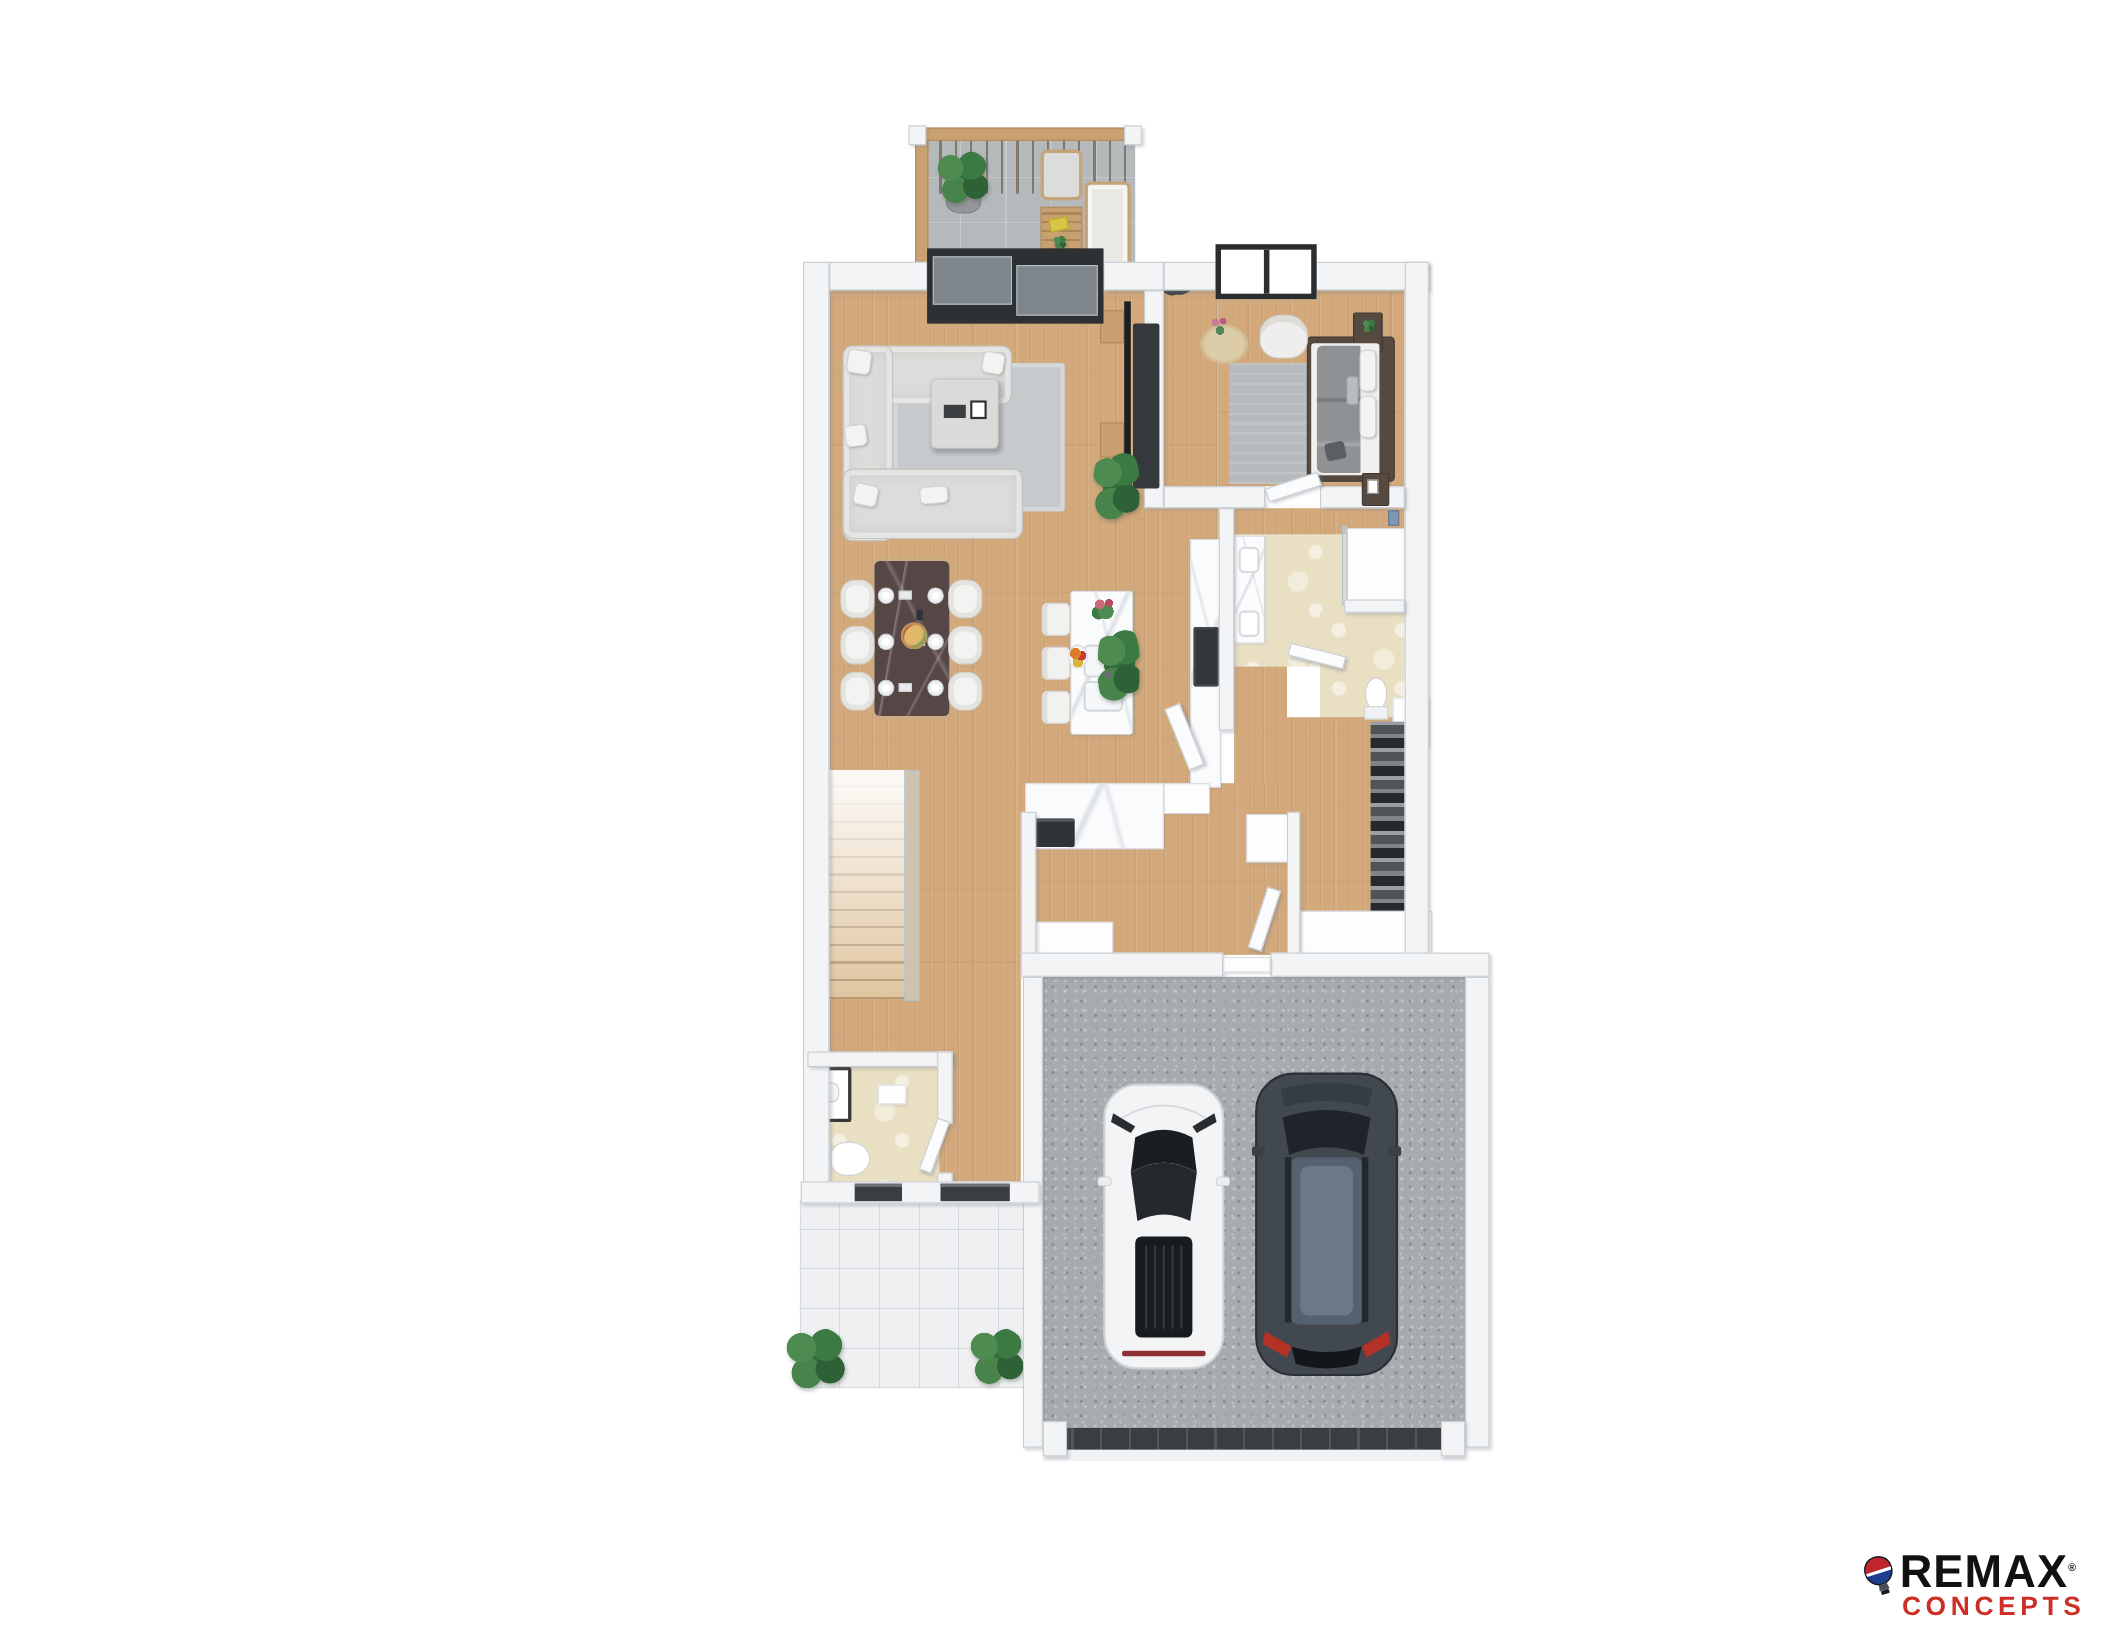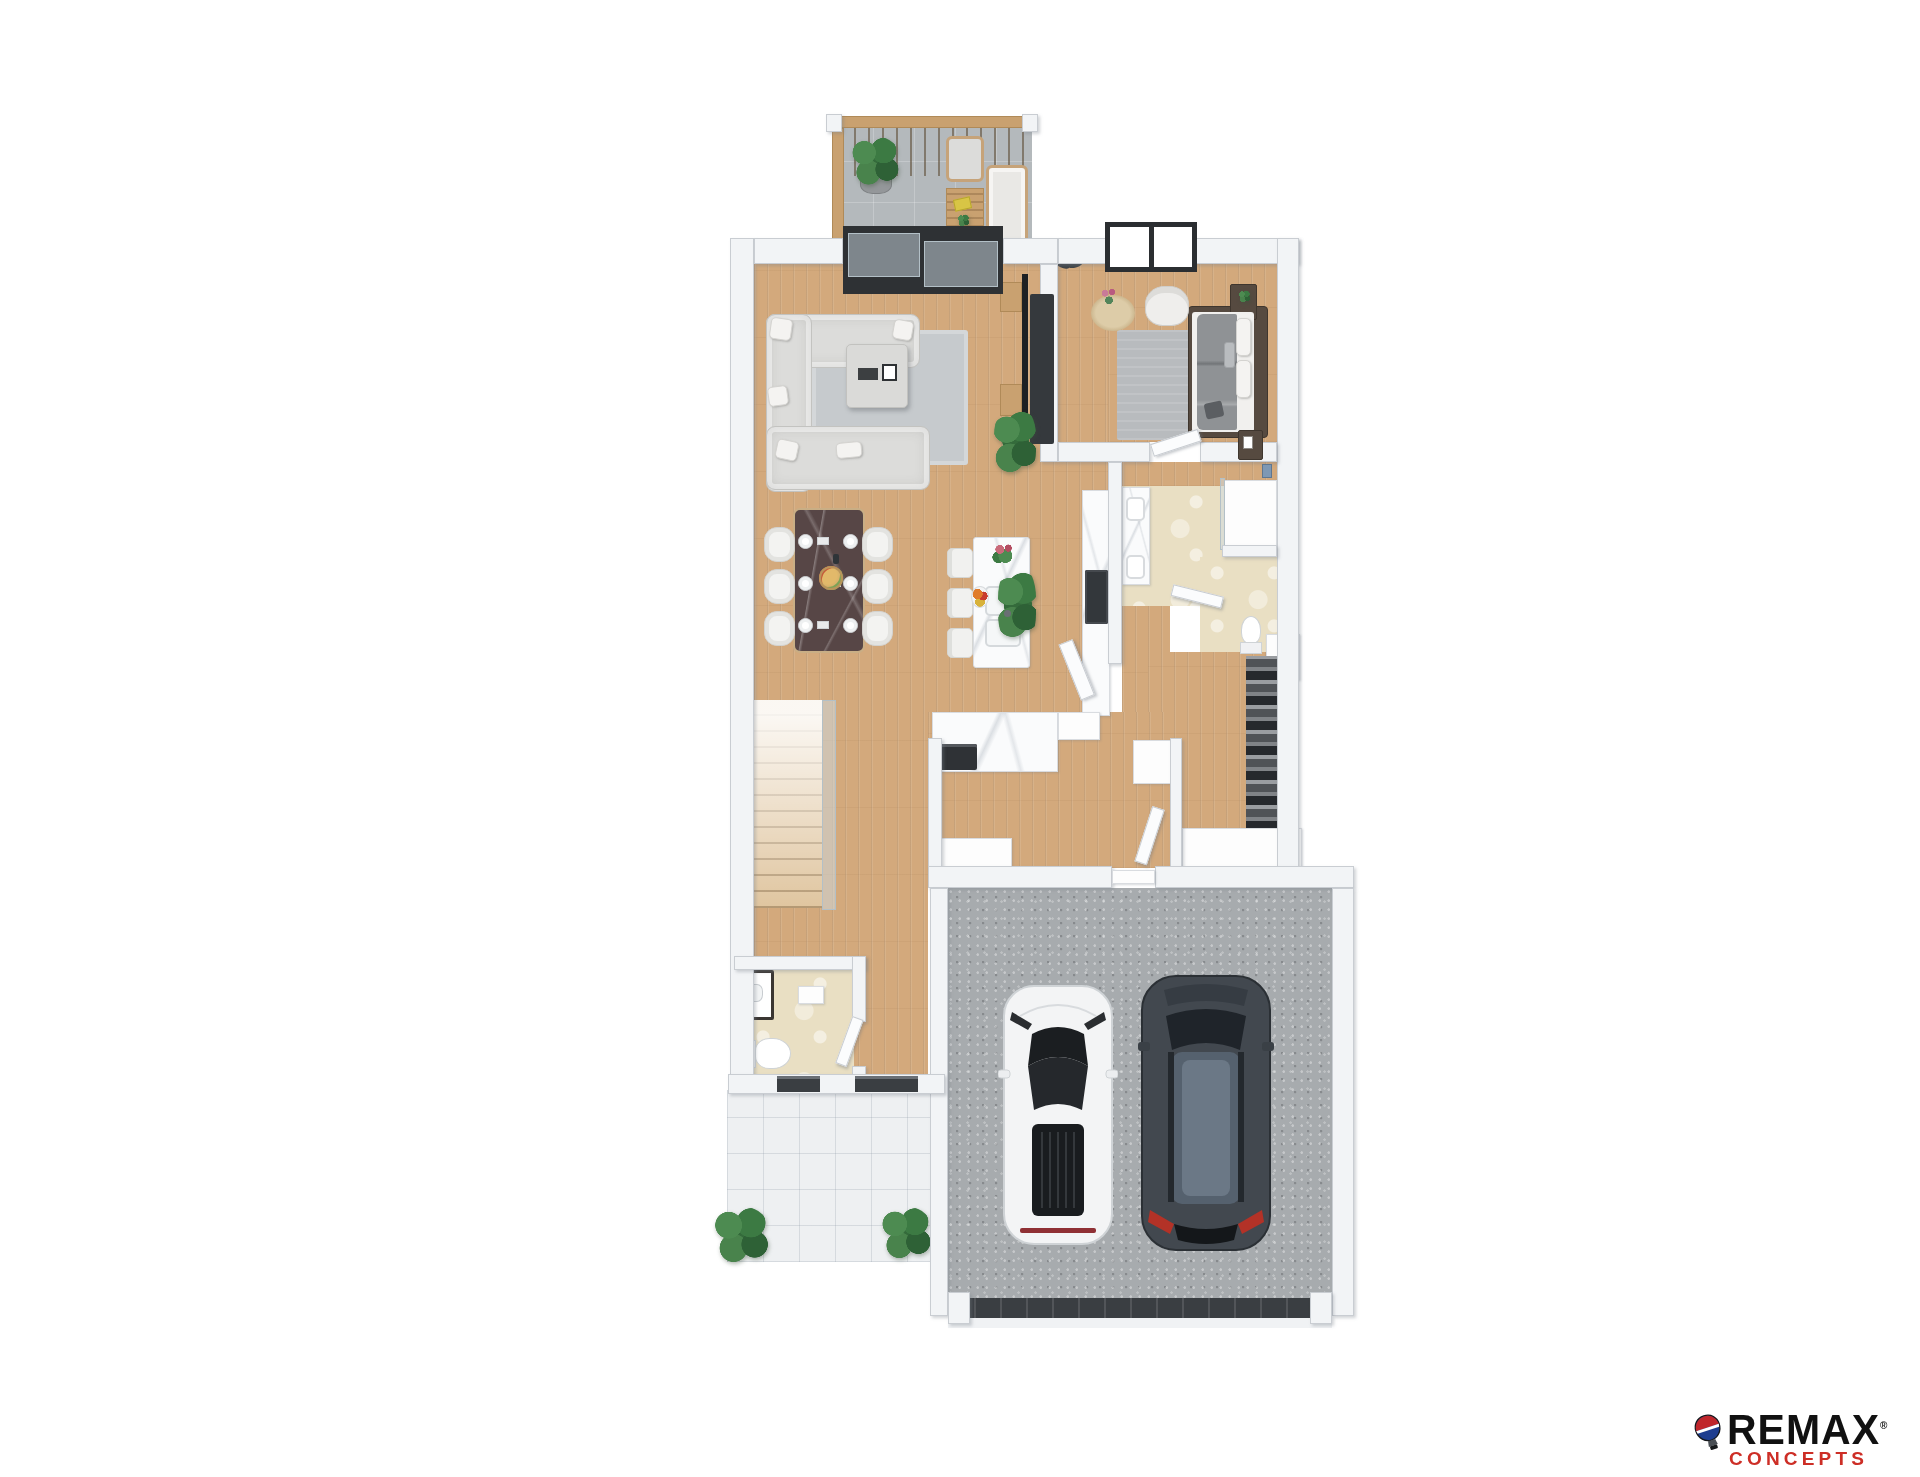--- a/index.html
+++ b/index.html
@@ -63,21 +63,21 @@
         background-image:linear-gradient(100deg,transparent 30%,rgba(255,255,255,.28) 31%,transparent 34%),
         linear-gradient(62deg,transparent 58%,rgba(255,255,255,.20) 60%,transparent 63%),
         linear-gradient(118deg,transparent 72%,rgba(255,255,255,.22) 73%,transparent 75%);
         border:2px solid #c9ae85;border-radius:7px;}
   
   .logo{position:absolute;left:1693px;top:1406px;width:220px;height:68px;}
   .logo .row{display:flex;align-items:flex-start;}
   .brand{font-weight:bold;font-size:41px;line-height:40px;letter-spacing:1px;
          color:var(--brand-ink,#111);transform:scaleY(1.02);}
   .brand sup{font-size:10px;vertical-align:super;}
-  .subbrand{font-weight:bold;font-size:19px;letter-spacing:4.2px;color:var(--brand-red,#cd2e26);
+  .subbrand{font-weight:bold;font-size:24px;letter-spacing:4.2px;color:var(--brand-red,#cd2e26);
          margin:-2px 0 0 2px;}
 </style>
 </head>
 <body>
 
 <div class="canvas">
 <div class="a" style="left:0;top:0;width:1920px;height:1477px">
 
   <div class="a tileG" style="left:832px;top:118px;width:200px;height:126px;z-index:1"></div>
   <div class="a wood" style="left:754px;top:262px;width:354px;height:478px;z-index:1"></div>

